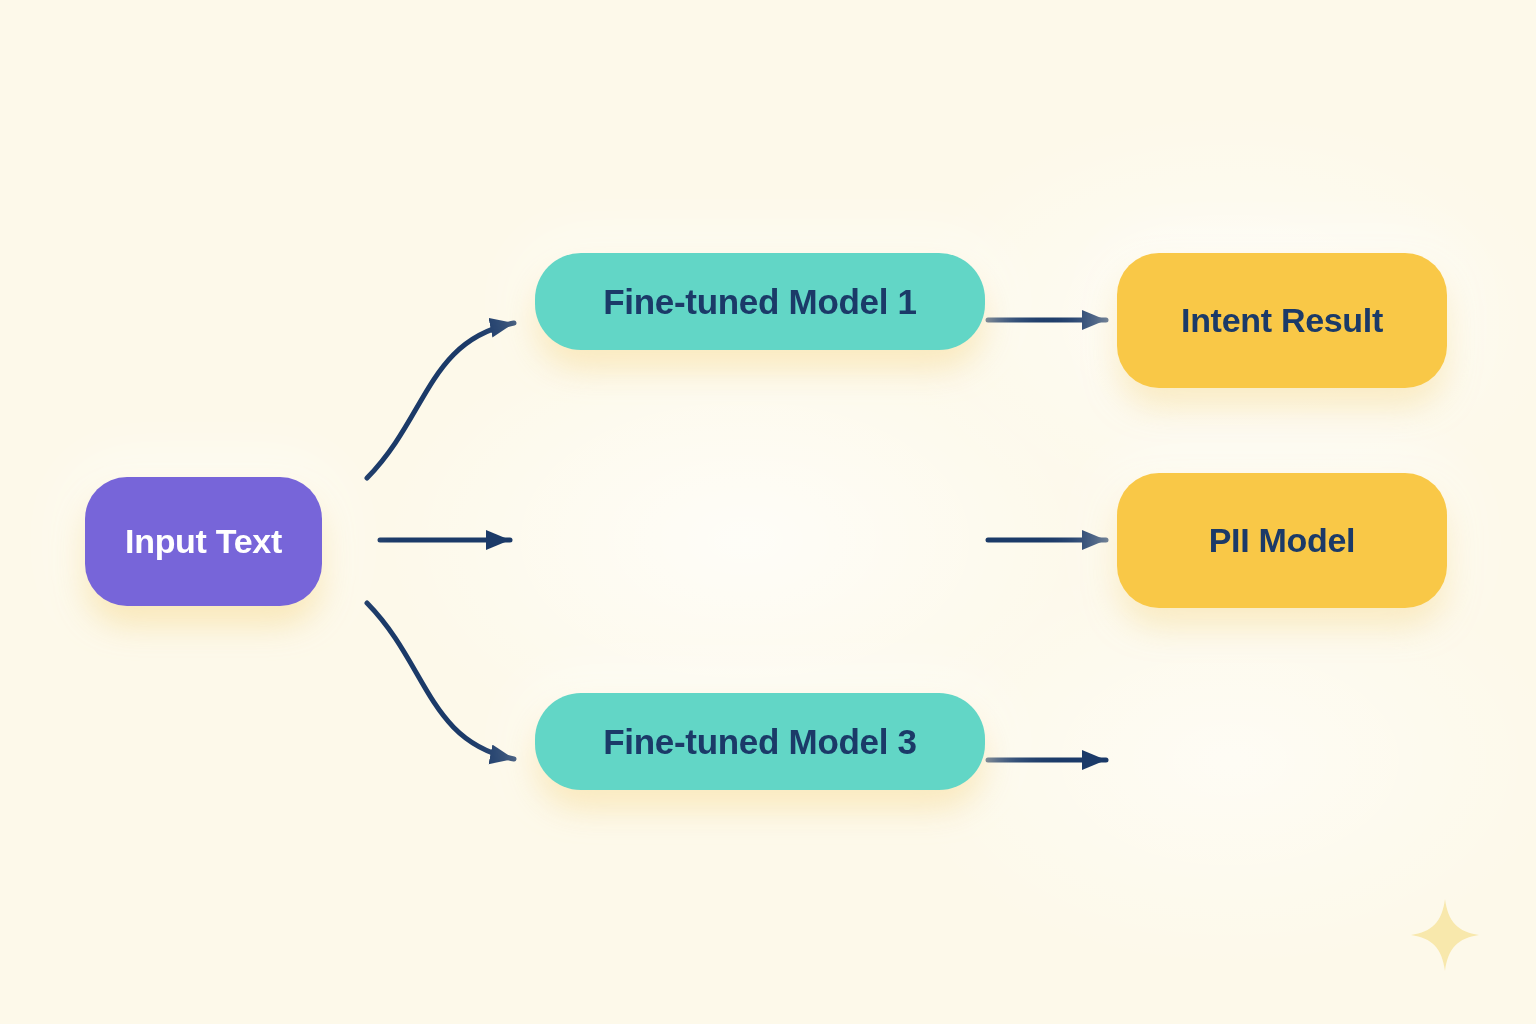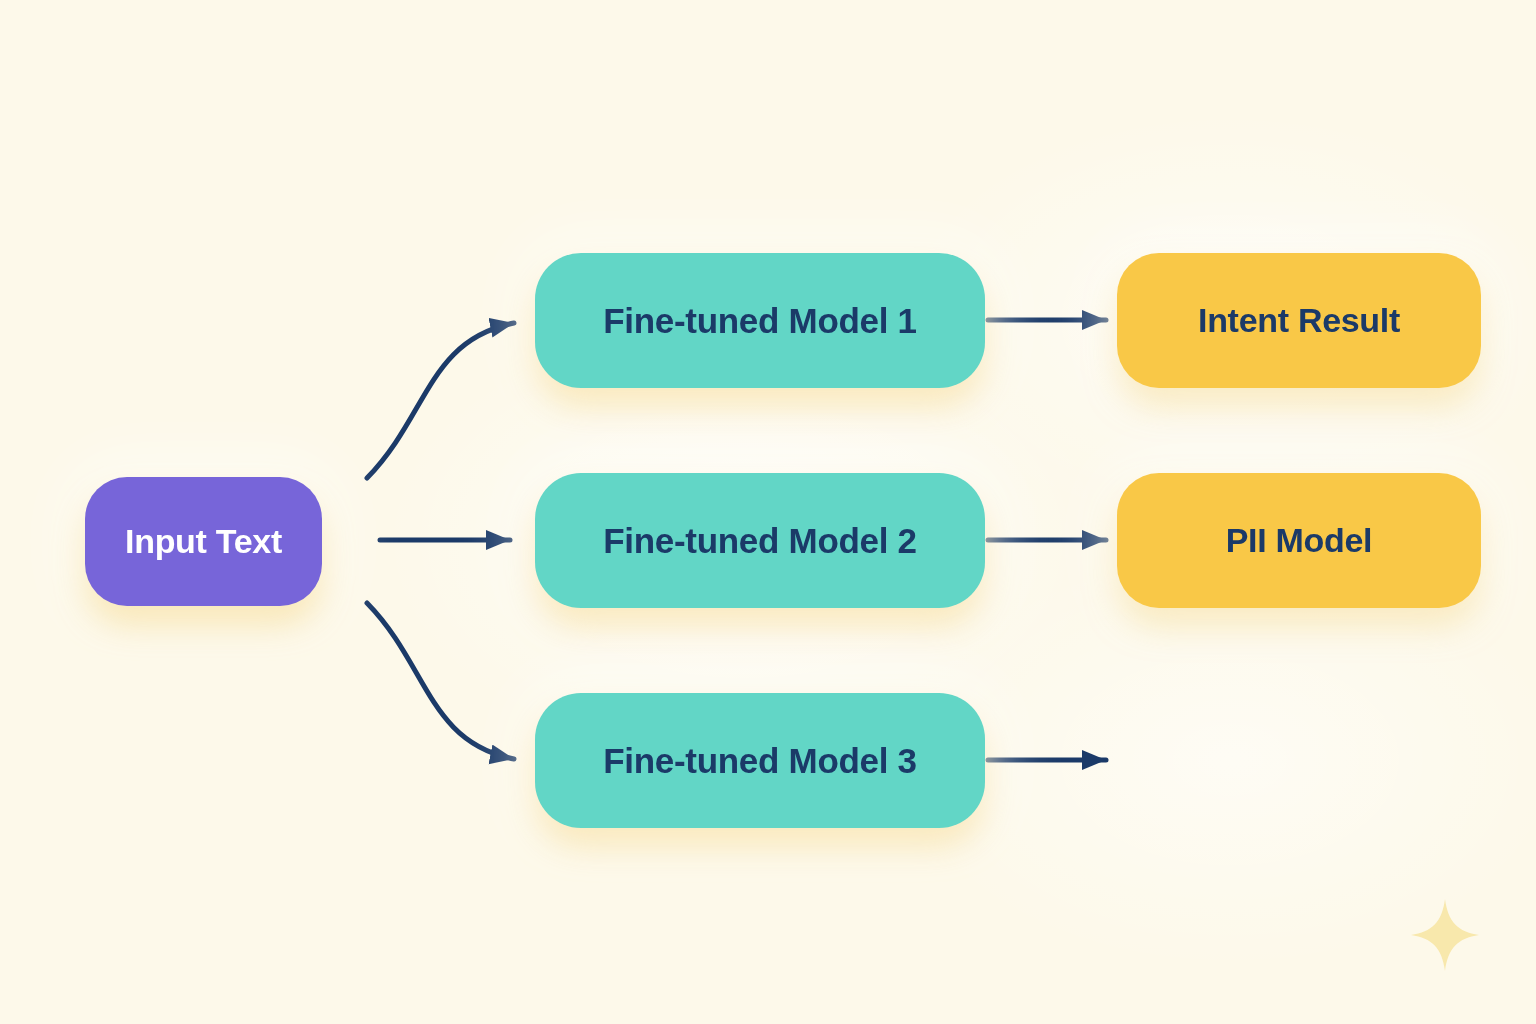--- a/index.html
+++ b/index.html
@@ -36,29 +36,29 @@
     color:var(--text-dark);
   }
   .node-input{
     left:85px;top:477px;width:237px;height:129px;
     background:var(--input-fill);
     border-radius:42px;
     color:var(--text-light);
     box-shadow:0 0 55px 18px rgba(255,255,255,0.55), 0 18px 34px -4px rgba(242,202,95,0.75);
   }
   .node-model{
-    left:535px;width:450px;height:135px;
+    left:535px;width:450px;height:97px;
     background:var(--model-fill);
     border-radius:46px;
     font-size:35px;
     box-shadow:0 0 55px 18px rgba(255,255,255,0.5), 0 18px 34px -4px rgba(242,202,95,0.65);
     align-items:center;
   }
   .node-result{
-    left:1117px;width:364px;height:135px;
+    left:1117px;width:330px;height:135px;
     background:var(--result-fill);
     border-radius:42px;
     box-shadow:0 0 55px 18px rgba(255,255,255,0.5), 0 18px 34px -4px rgba(242,202,95,0.6);
   }
   .row-0{top:253px;}
   .row-1{top:473px;}
   .row-2{top:693px;}
   svg.arrows{position:absolute;inset:0;pointer-events:none;}
   svg.arrows path.link{
     fill:none;
@@ -89,23 +89,20 @@
     <path class="link" d="M 988 760 L 1106 760" marker-end="url(#arrowhead)"></path>
   </svg>
 
   <div class="node node-input">
     <span>Input Text</span>
   </div>
 
   <div class="node node-model row-0">
     <span>Fine-tuned Model 1</span>
   </div>
-  <div class="node node-model row-1">
-    <span>Fine-tuned Model 2</span>
-  </div>
   <div class="node node-model row-2">
     <span>Fine-tuned Model 3</span>
   </div>
 
   <div class="node node-result row-0">
     <span>Intent Result</span>
   </div>
   <div class="node node-result row-1">
     <span>PII Model</span>
   </div>

